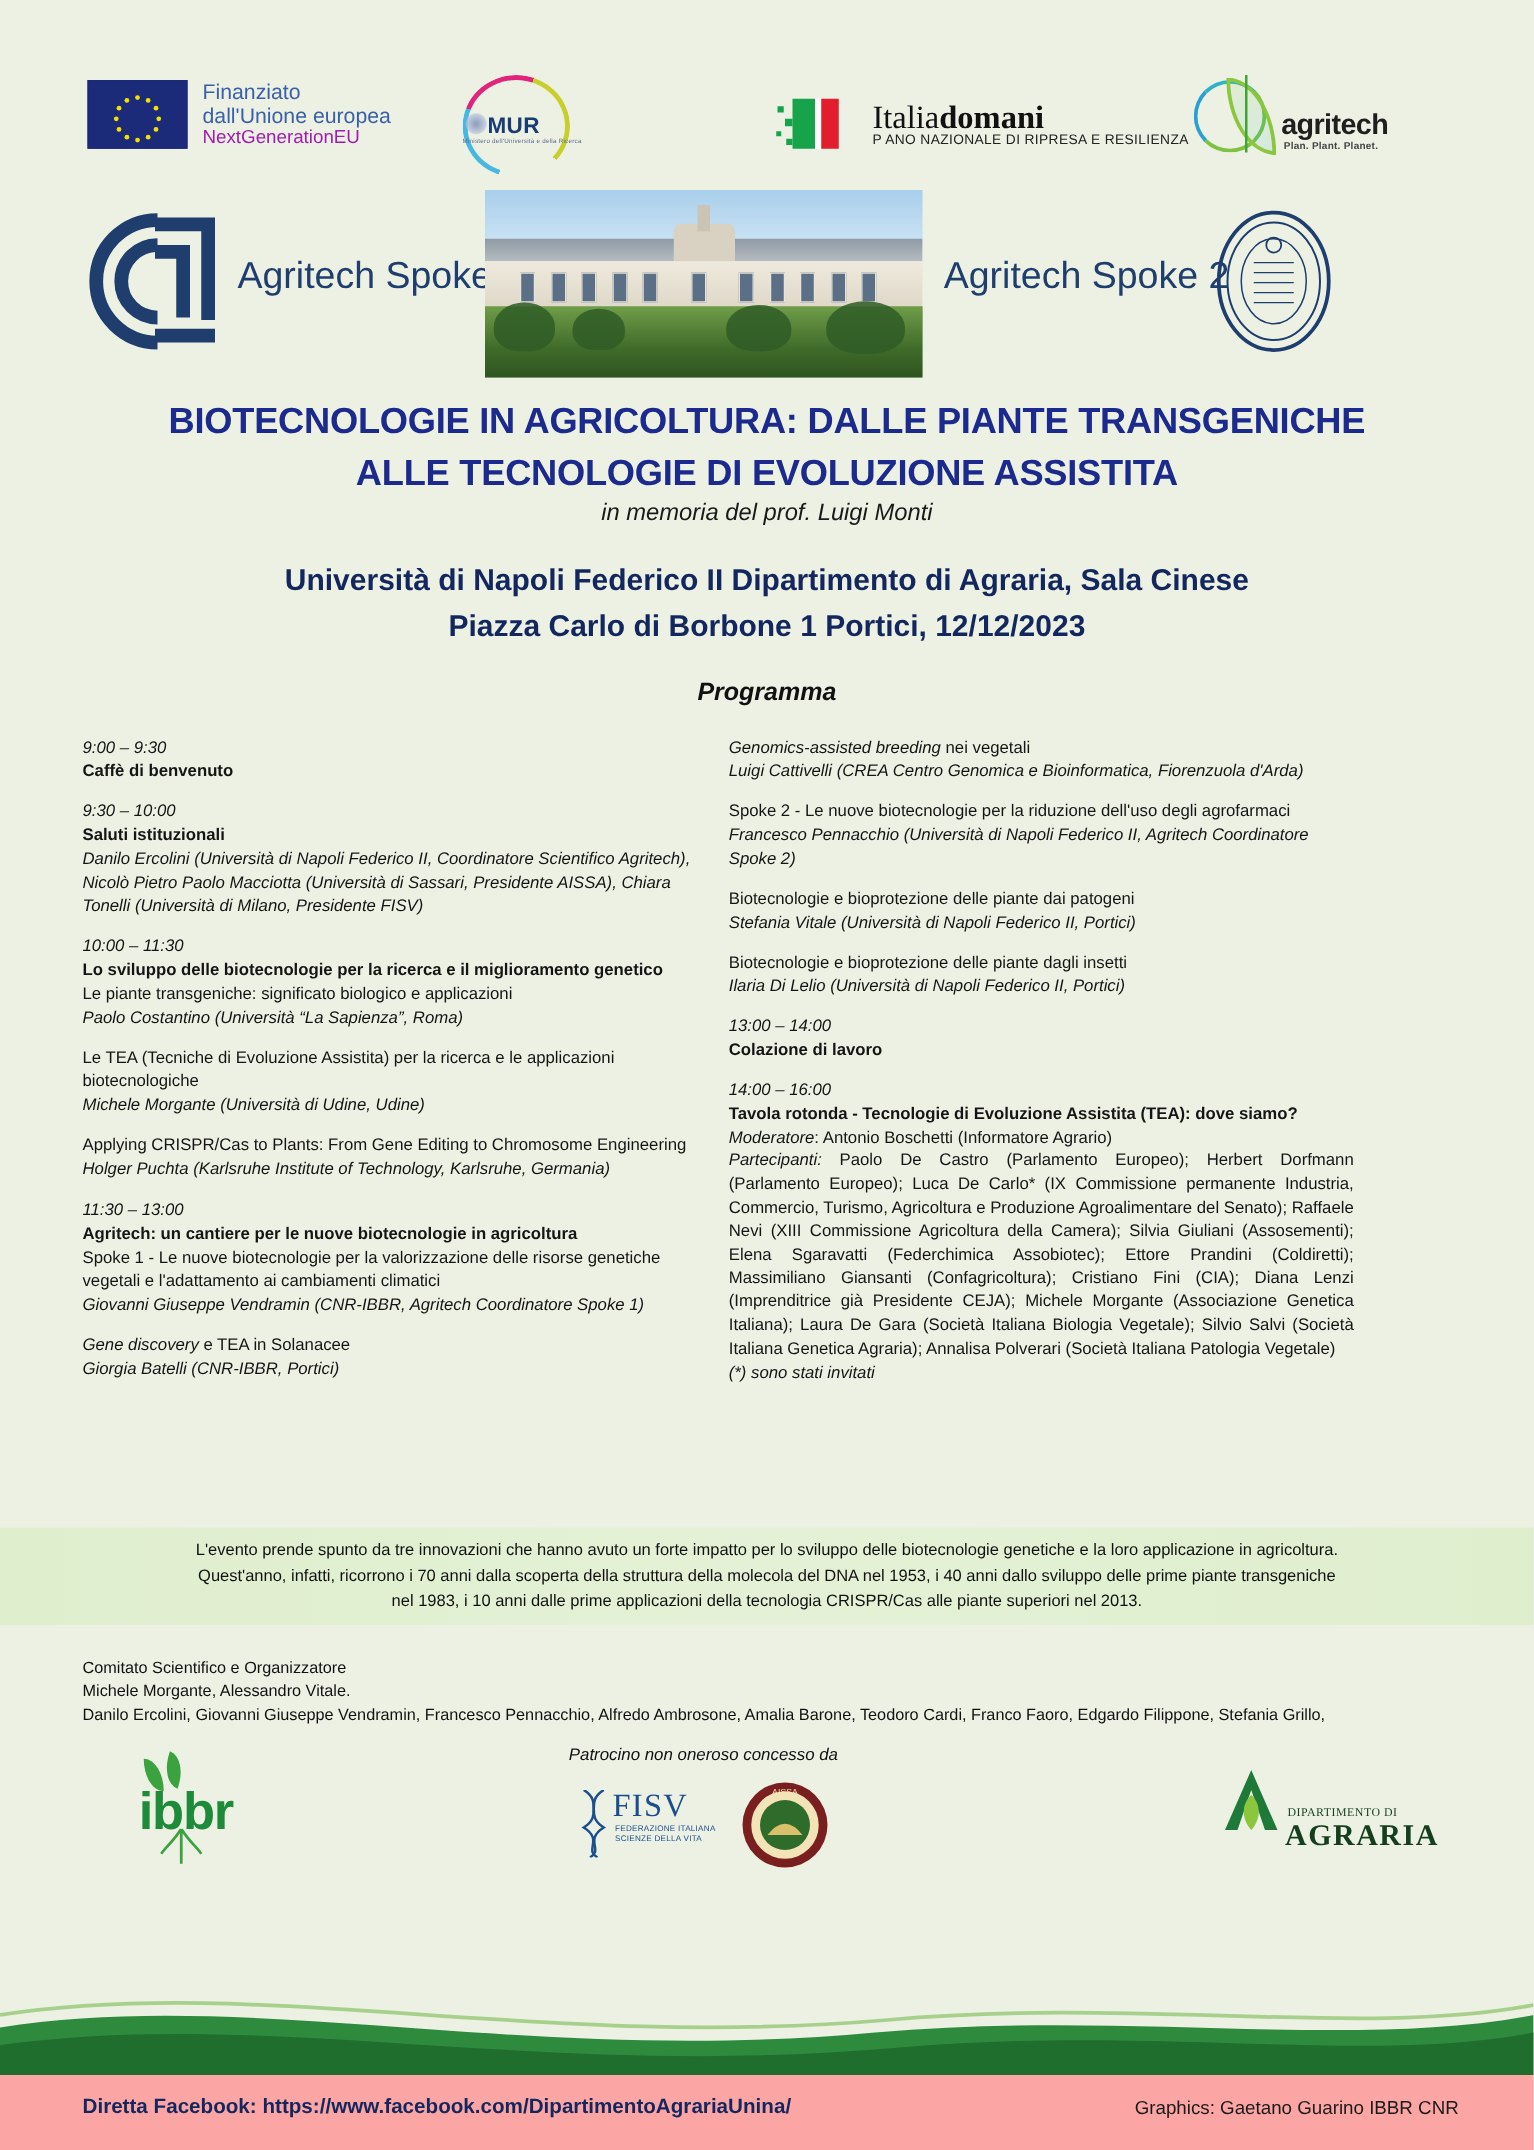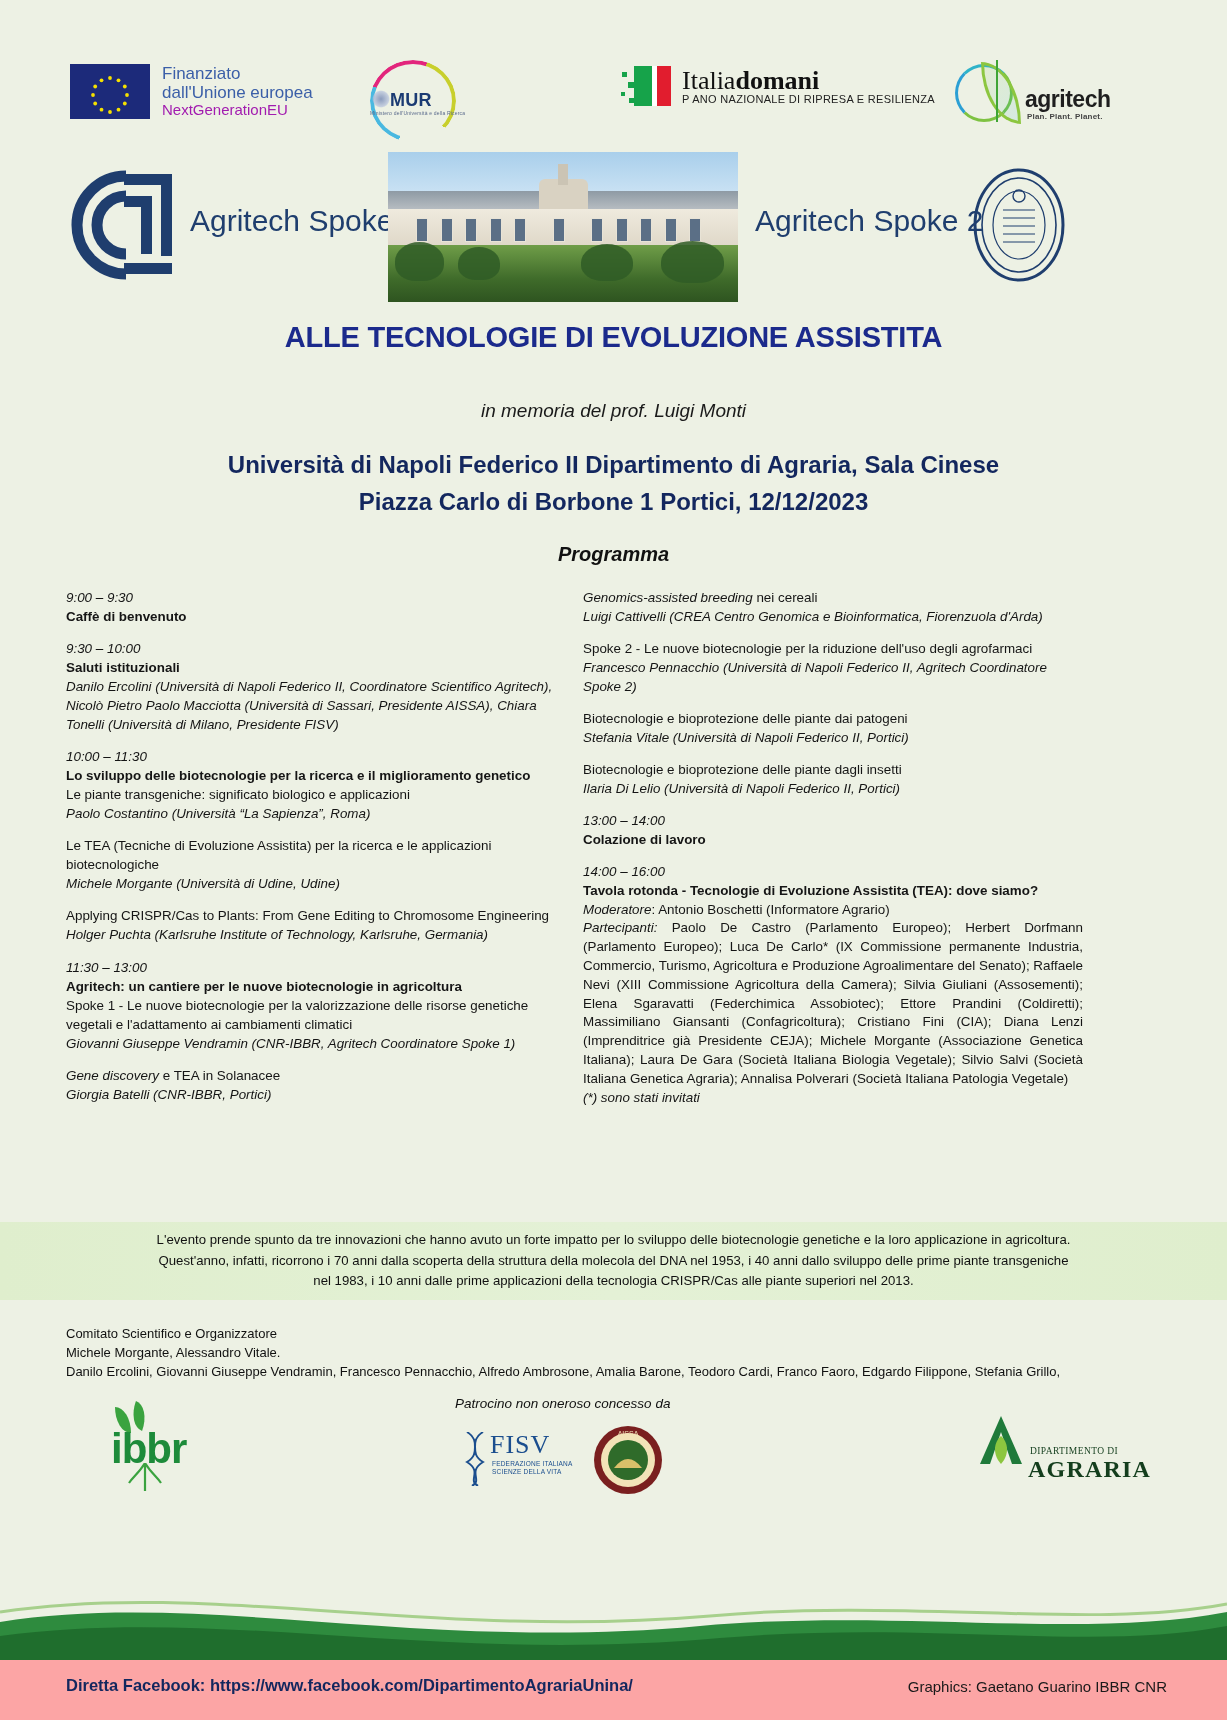--- a/index.html
+++ b/index.html
@@ -34,21 +34,21 @@
       conic-gradient(from 200deg,#49b8e0 0deg 90deg,#e2257c 90deg 180deg,#c8cf2c 180deg 290deg,rgba(0,0,0,0) 290deg 360deg) border-box;
     -webkit-mask:linear-gradient(#000 0 0) padding-box,linear-gradient(#000 0 0);
     -webkit-mask-composite:xor;mask-composite:exclude;
   }
   .mur-txt{position:absolute;left:20px;top:30px;font-size:18px;font-weight:700;color:#1b3b73;letter-spacing:.3px;}
   .mur-emb{position:absolute;left:2px;top:30px;width:18px;height:18px;border-radius:50%;
     background:radial-gradient(circle,#6b7fb0 0%,#b9c4dd 60%,transparent 70%);opacity:.75;}
   .mur-sub{position:absolute;left:0px;top:50px;font-size:5px;color:#5a6a8c;letter-spacing:.2px;white-space:nowrap;}
 
   
-  .italia{position:absolute;left:620px;top:8px;display:flex;align-items:center;gap:8px;}
+  .italia{position:absolute;left:620px;top:21px;display:flex;align-items:center;gap:24px;}
   .it-flag{width:54px;height:40px;position:relative;flex:none;}
   .it-flag .g{position:absolute;left:14px;top:0;width:18px;height:40px;background:#16a34a;}
   .it-flag .w{position:absolute;left:32px;top:0;width:5px;height:40px;background:#fff;}
   .it-flag .r{position:absolute;left:37px;top:0;width:14px;height:40px;background:#e11d2e;}
   .it-flag .d1,.it-flag .d2,.it-flag .d3,.it-flag .d4{position:absolute;background:#16a34a;}
   .it-flag .d1{left:2px;top:6px;width:5px;height:5px;}
   .it-flag .d2{left:8px;top:16px;width:6px;height:6px;}
   .it-flag .d3{left:1px;top:26px;width:4px;height:4px;}
   .it-flag .d4{left:9px;top:32px;width:5px;height:5px;}
   .italia-text{line-height:1.05;font-family:"Liberation Serif",serif;}
@@ -286,20 +286,21 @@
         <ellipse cx="56" cy="59" rx="26" ry="34" fill="none" stroke="#1f3e6e" stroke-width="1.2"></ellipse>
         <g stroke="#1f3e6e" stroke-width="1" fill="none">
           <path d="M40 44 h32 M40 52 h32 M40 60 h32 M40 68 h32 M40 76 h32"></path>
         </g>
         <circle cx="56" cy="30" r="6" fill="none" stroke="#1f3e6e" stroke-width="1.4"></circle>
       </svg>
     </div>
   </div>
 
   <div class="title">
+    <div>BIOTECNOLOGIE IN AGRICOLTURA: DALLE PIANTE TRANSGENICHE</div>
     <div>ALLE TECNOLOGIE DI EVOLUZIONE ASSISTITA</div>
   </div>
   <div class="memoria">in memoria del prof. Luigi Monti</div>
   <div class="venue">Università di Napoli Federico II Dipartimento di Agraria, Sala Cinese</div>
   <div class="venue2">Piazza Carlo di Borbone 1 Portici, 12/12/2023</div>
   <div class="programma">Programma</div>
 
   <div class="cols">
 
     <div class="col col-left">
@@ -342,21 +343,21 @@
       <div class="blk">
         <div><span class="ital">Gene discovery</span><span> e TEA in Solanacee</span></div>
         <div class="ital">Giorgia Batelli (CNR-IBBR, Portici)</div>
       </div>
 
     </div>
 
     <div class="col col-right">
 
       <div class="blk">
-        <div><span class="ital">Genomics-assisted breeding</span><span> nei cereali</span></div>
+        <div><span class="ital">Genomics-assisted breeding</span><span> nei vegetali</span></div>
         <div class="ital">Luigi Cattivelli (CREA Centro Genomica e Bioinformatica, Fiorenzuola d'Arda)</div>
       </div>
 
       <div class="blk">
         <div>Spoke 2 - Le nuove biotecnologie per la riduzione dell'uso degli agrofarmaci</div>
         <div class="ital">Francesco Pennacchio (Università di Napoli Federico II, Agritech Coordinatore Spoke 2)</div>
       </div>
 
       <div class="blk">
         <div>Biotecnologie e bioprotezione delle piante dai patogeni</div>

